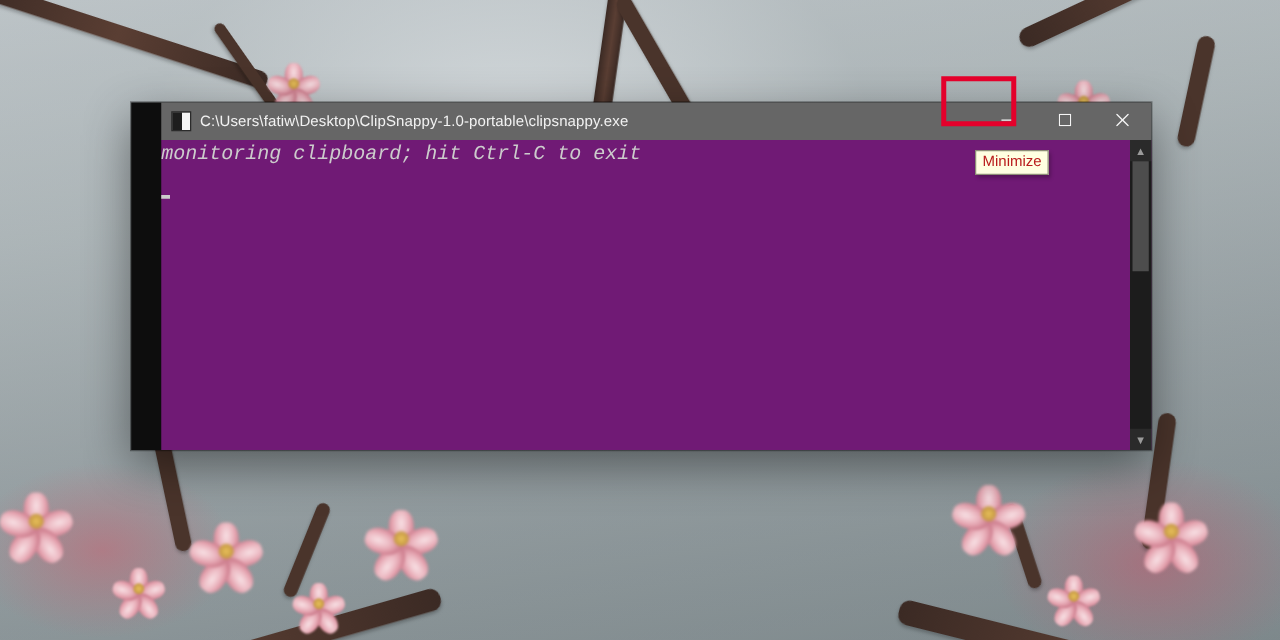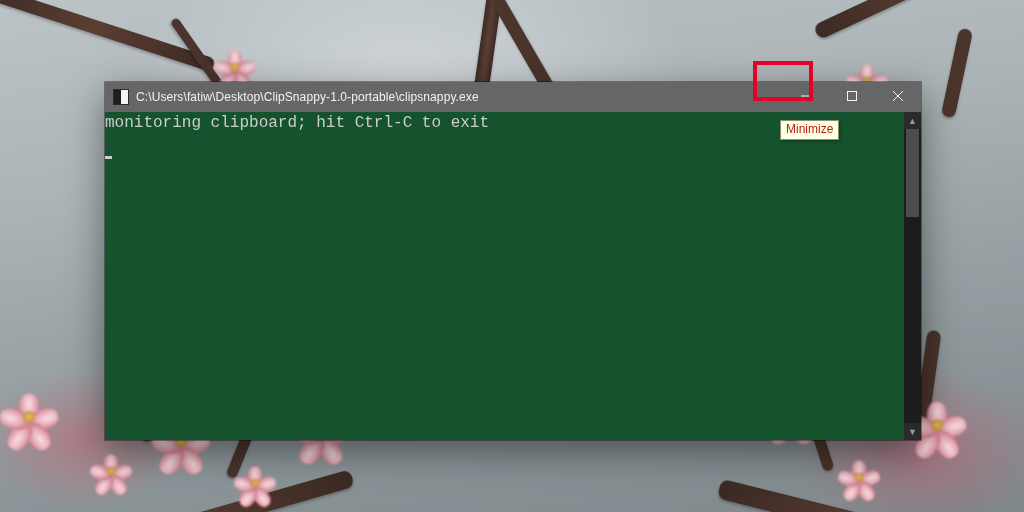--- a/index.html
+++ b/index.html
@@ -33,24 +33,24 @@
   .flower::after{content:"";position:absolute;left:17px;top:17px;width:12px;height:12px;border-radius:50%;background:radial-gradient(circle,#e8c05a,#b5863a);}
   .smallf{ transform:scale(0.72); }
   .f1{ bottom:72px; left:6px; } .f2{ bottom:18px; left:88px; } .f3{ bottom:48px; left:158px; }
   .f4{ bottom:6px; left:232px; } .f5{ bottom:58px; left:298px; }
   .f6{ bottom:64px; right:64px; } .f7{ bottom:12px; right:142px; } .f8{ bottom:78px; right:210px; }
   .f9{ top:44px; left:212px; } .f10{ top:58px; right:134px; }
 
   .window {
     position:absolute;
     left:105px; top:82px;
-    width:816px; height:358px;
+    width:816px; height:278px;
     box-shadow: 0 12px 36px rgba(0,0,0,0.45), 0 0 0 1px rgba(0,0,0,0.35);
     background:#0d0d0d;
-    display:flex; flex-direction:column;
+    display:flex; flex-direction:column;padding-left:24px;
   }
   .titlebar {
     height:30px;
     background:#666666;
     display:flex; align-items:center;
     color:#f2f2f2; font-size:12px;
     user-select:none;
   }
   .app-icon {
     width:16px; height:16px; margin:0 7px 0 8px;
@@ -82,21 +82,22 @@
     color:#b91c1c;
     font-size:12px;
     padding:1px 5px 2px 5px;
     line-height:15px;
     box-shadow: 2px 2px 3px rgba(0,0,0,0.25);
   }
 
   .client-area {
     flex:1 1 auto;
     display:flex;
-    background:#14532d;
+    background:#701a75;
+    font-style:italic;
   }
   .console {
     flex:1 1 auto;
     padding:2px 0 0 0;
     font-family: Consolas, "Courier New", monospace;
     font-size:16px;
     line-height:19px;
     color:#cccccc;
     white-space:pre;
     overflow:hidden;

